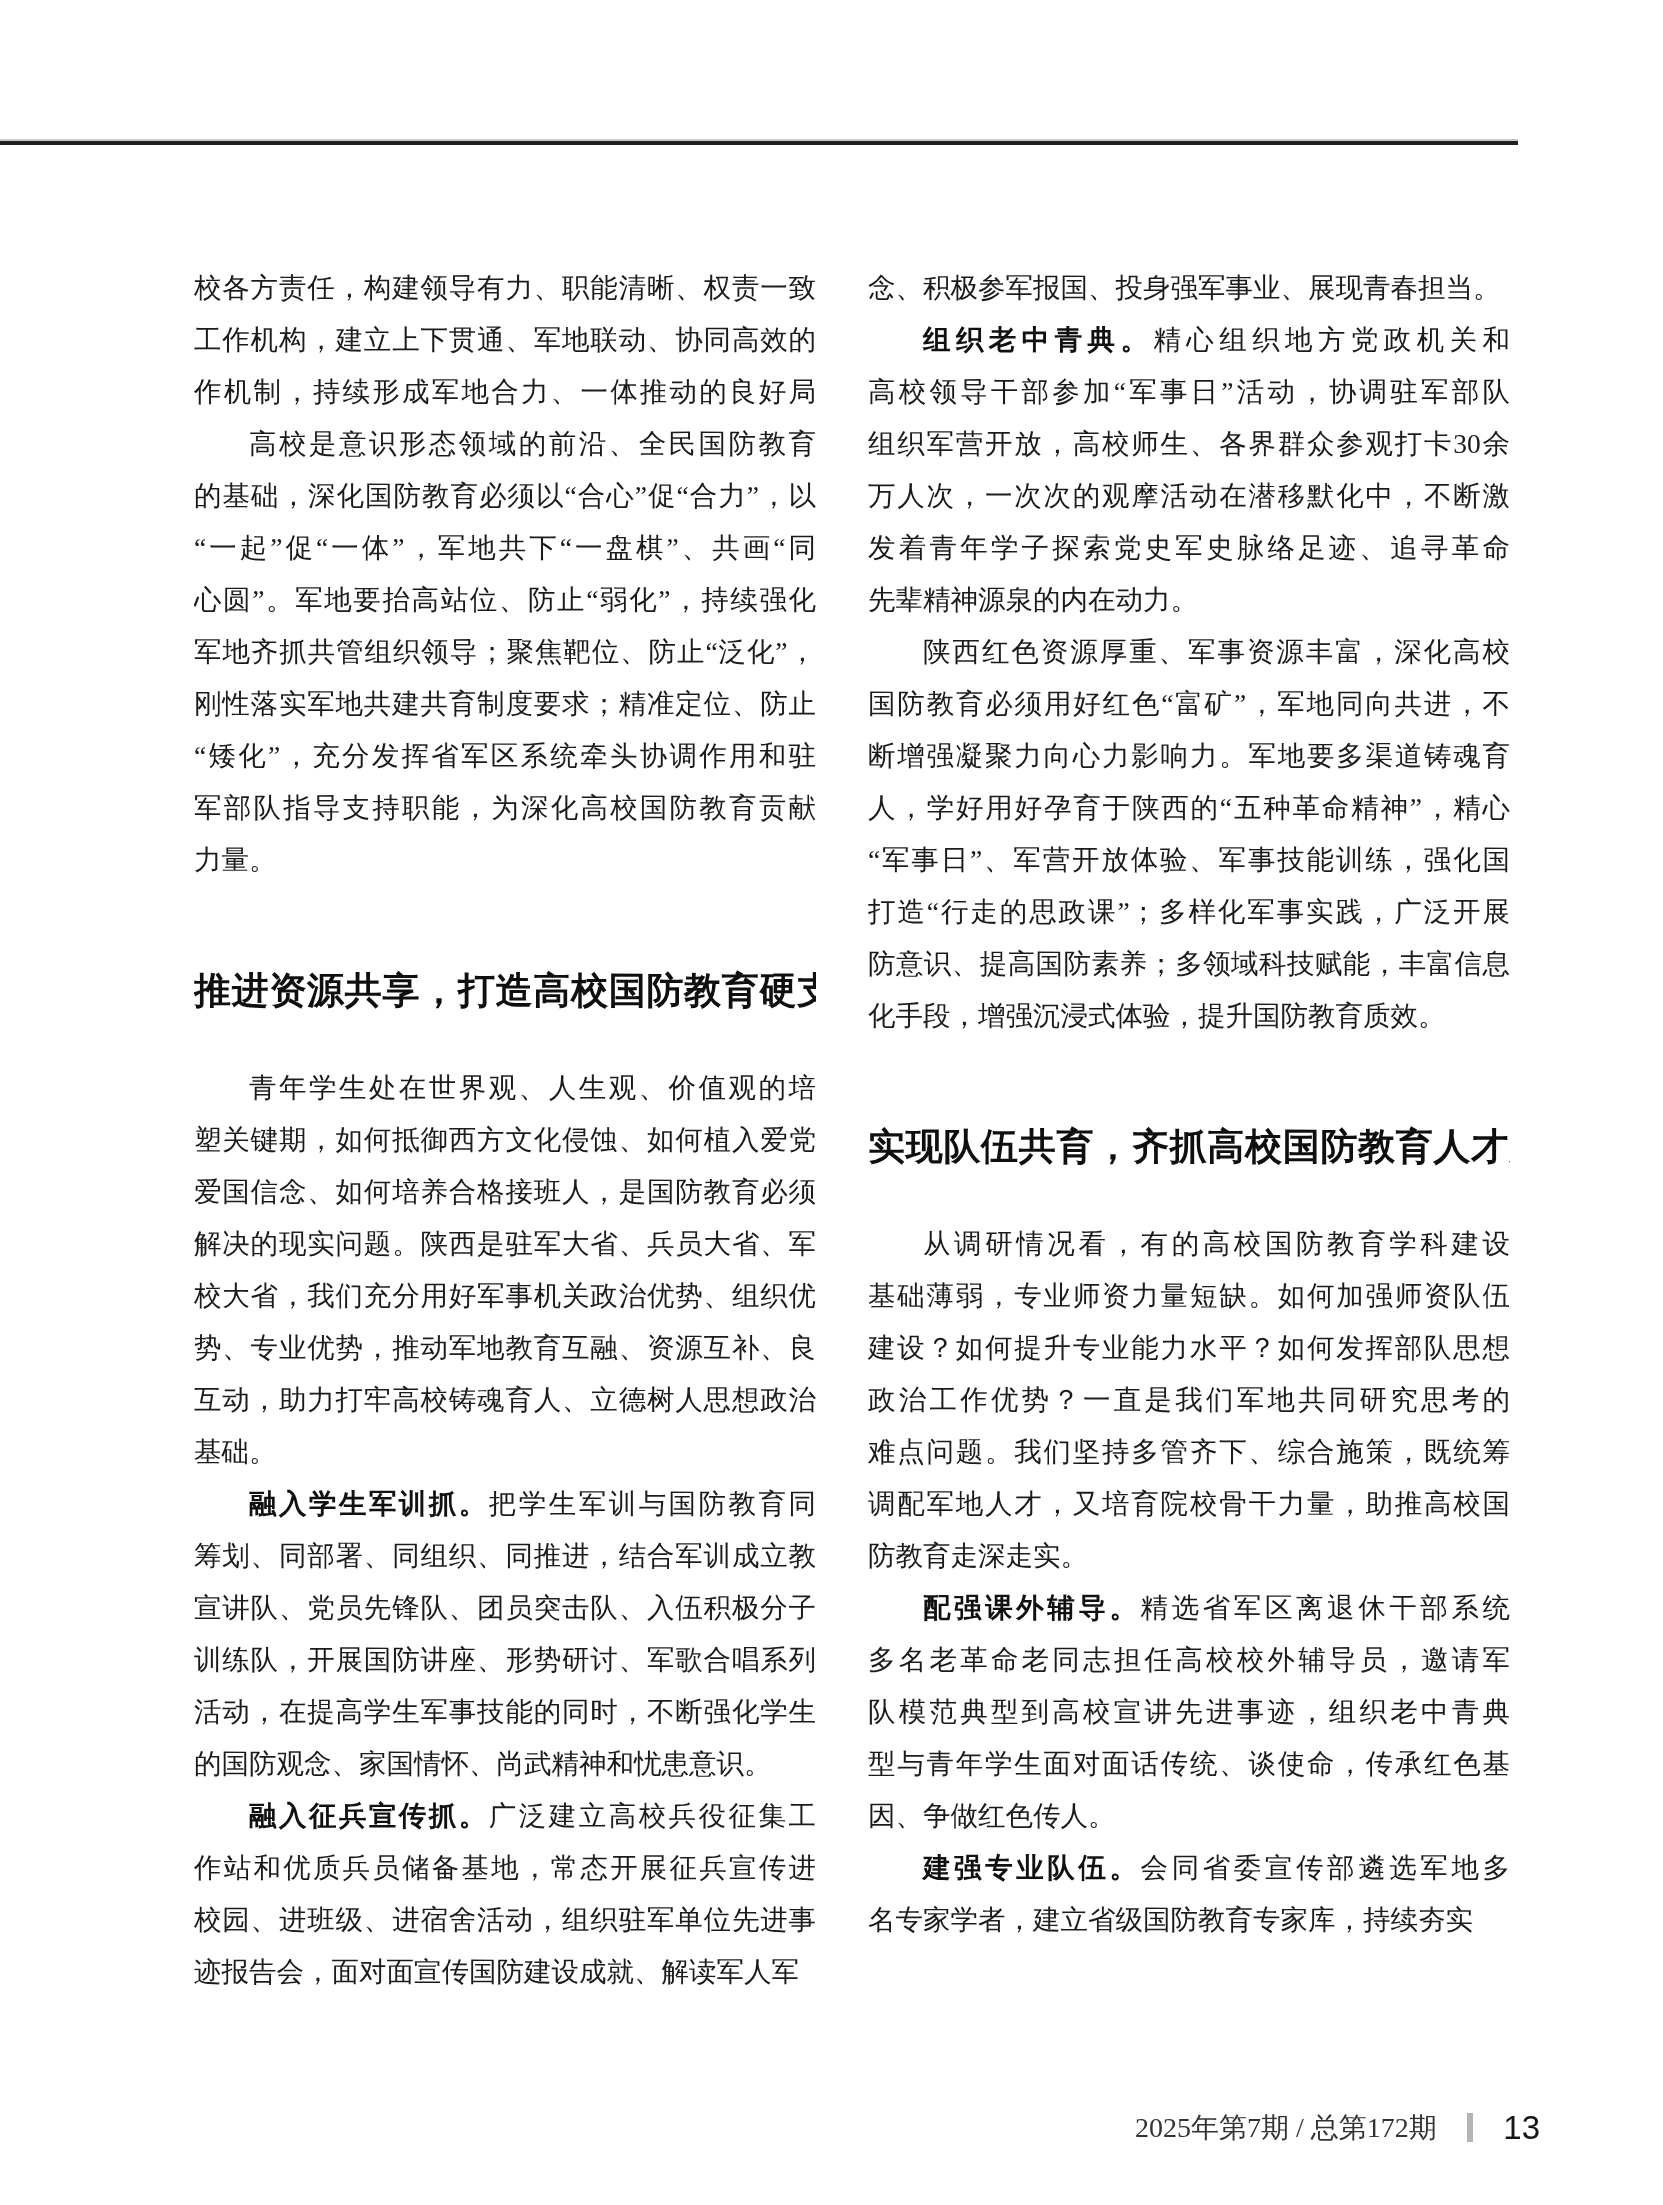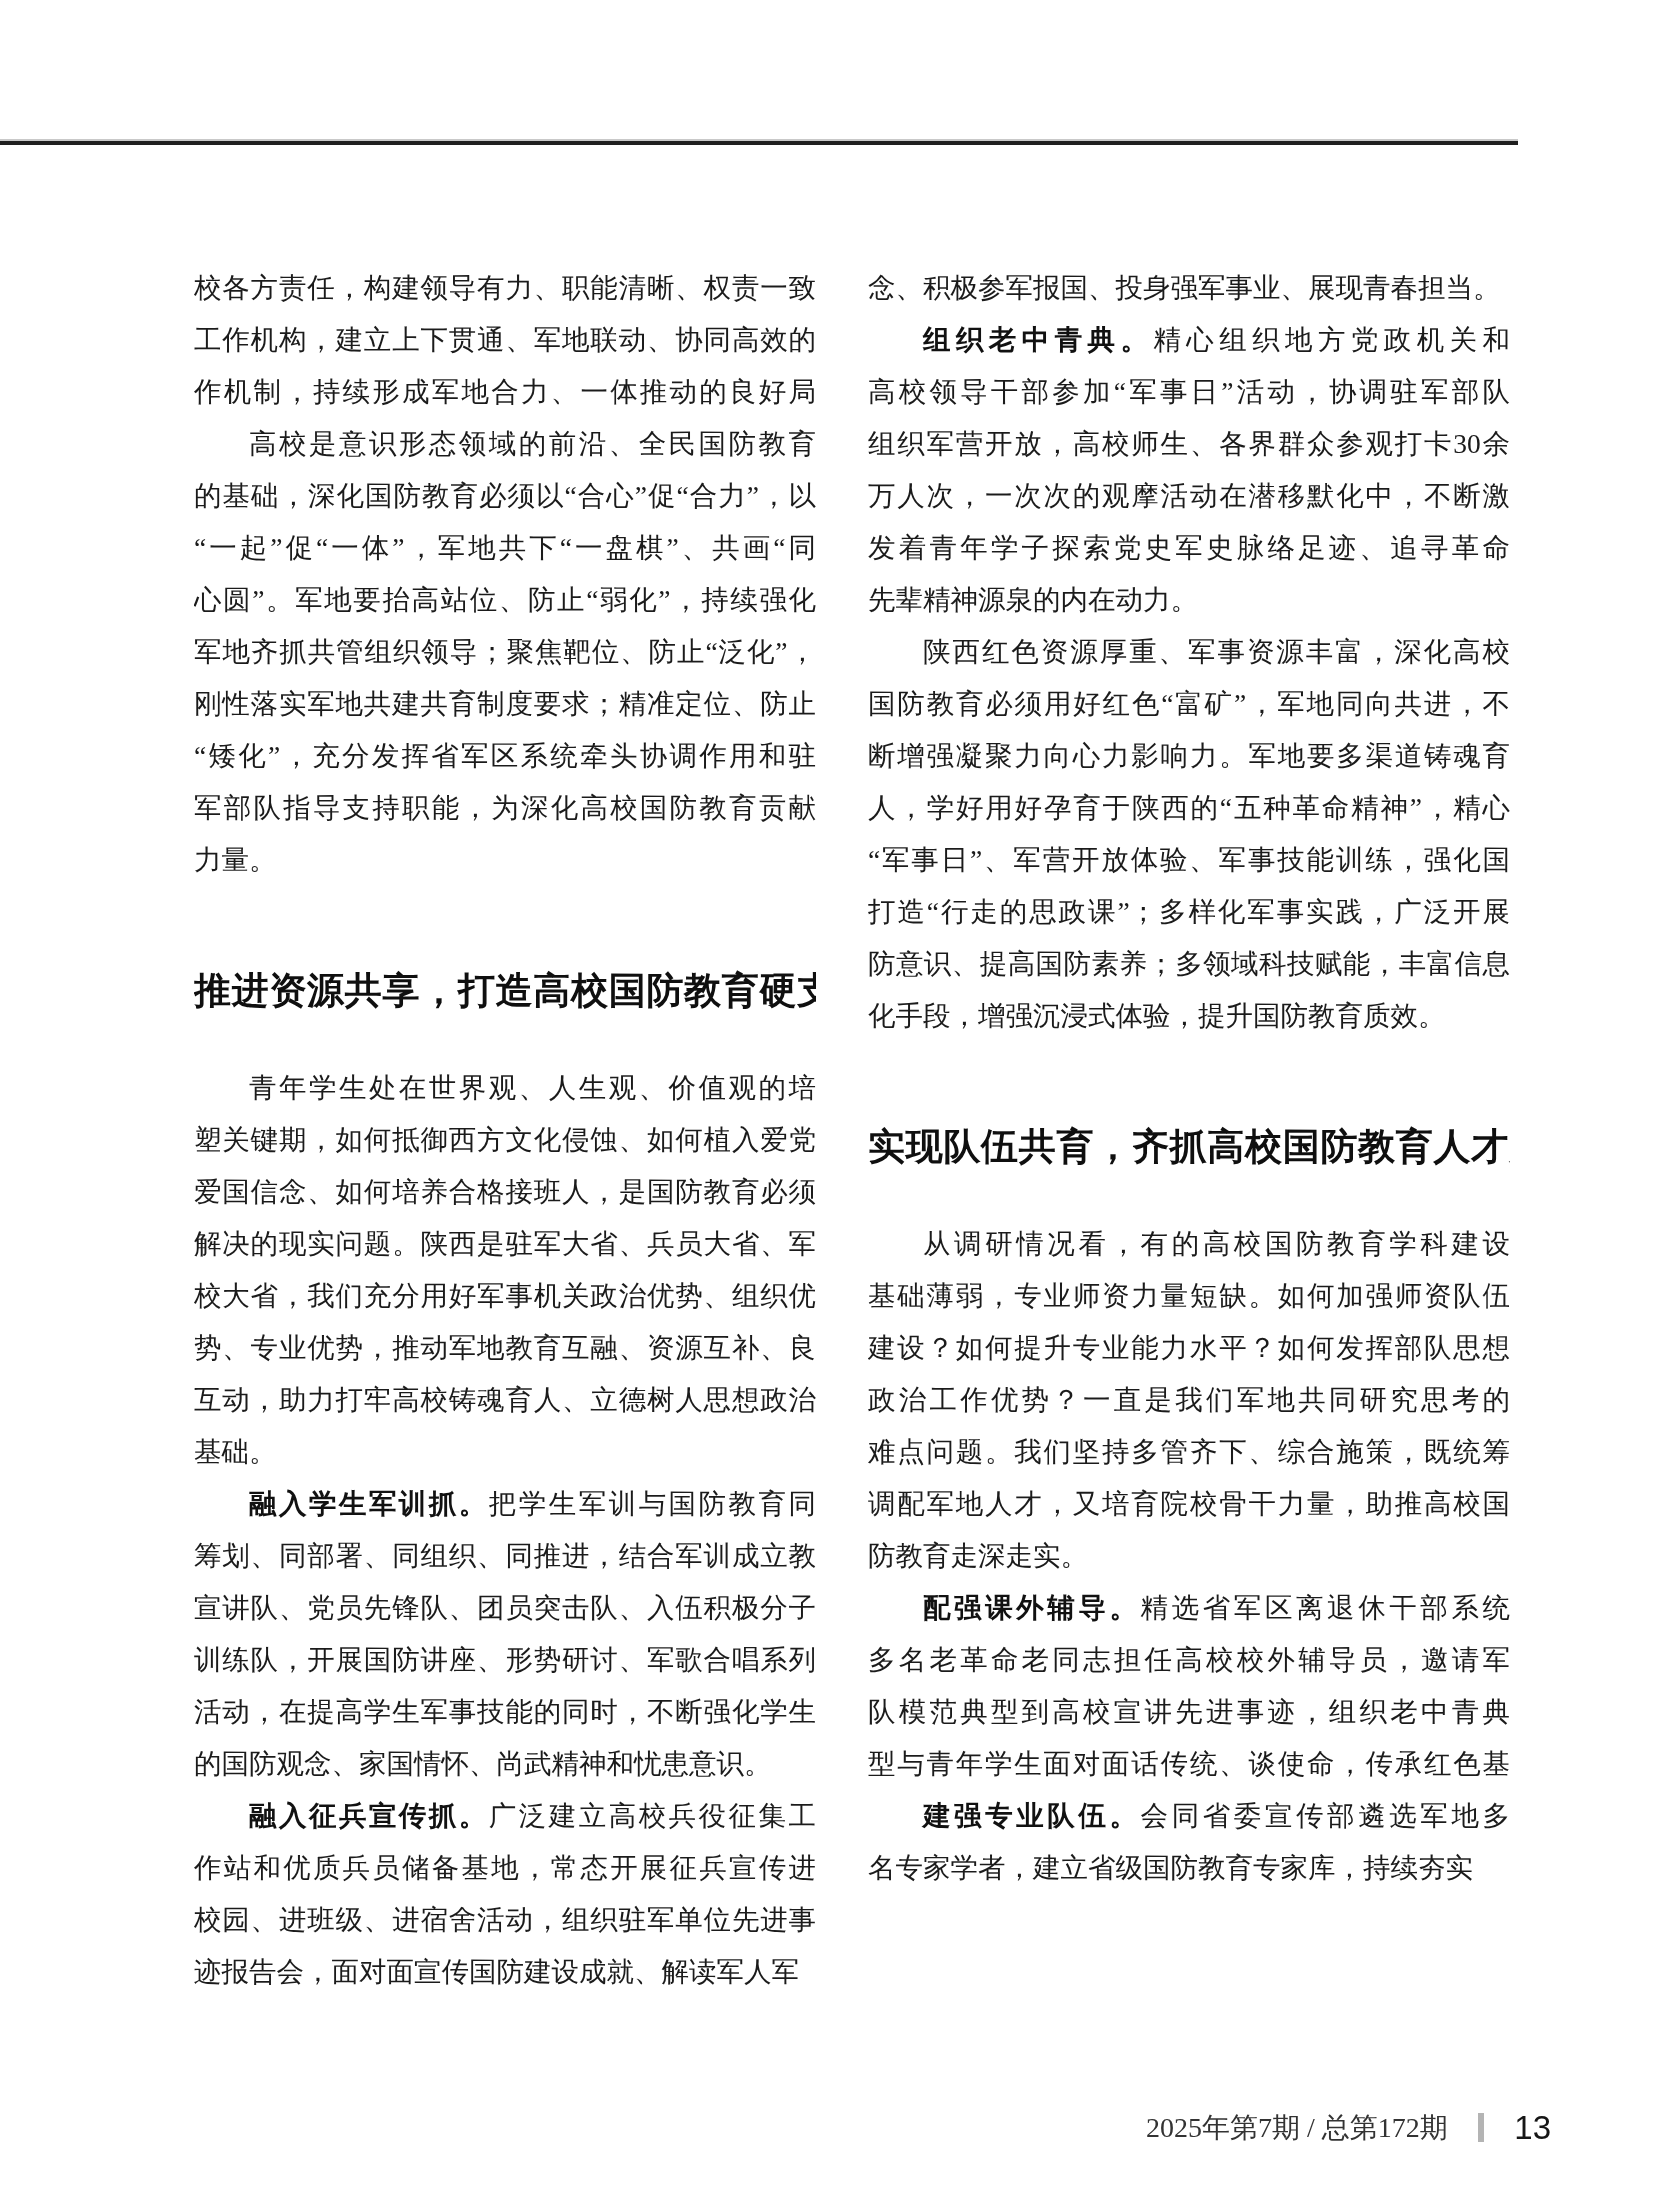--- a/index.html
+++ b/index.html
@@ -80,21 +80,21 @@
     text-align: center;
     letter-spacing: 0.7px;
     white-space: nowrap;
     overflow: hidden;
   }
 
   
   .footer {
     position: absolute;
     top: 2108px;
-    right: 113px;
+    right: 124px;
     height: 39px;
     display: flex;
     align-items: center;
     gap: 30px;
   }
   .footer-issue {
     font-family: "Liberation Serif", "DejaVu Serif", serif;
     font-size: 28px;
     color: #333333;
     white-space: nowrap;
@@ -190,20 +190,21 @@
       <div class="line">政治工作优势？一直是我们军地共同研究思考的</div>
       <div class="line">难点问题。我们坚持多管齐下、综合施策，既统筹</div>
       <div class="line">调配军地人才，又培育院校骨干力量，助推高校国</div>
       <div class="line para-last">防教育走深走实。</div>
     </div>
     <div class="para">
       <div class="line indented"><span class="lead">配强课外辅导。</span>精选省军区离退休干部系统</div>
       <div class="line">多名老革命老同志担任高校校外辅导员，邀请军</div>
       <div class="line">队模范典型到高校宣讲先进事迹，组织老中青典</div>
       <div class="line">型与青年学生面对面话传统、谈使命，传承红色基</div>
+      <div class="line para-last">因、争做红色传人。</div>
     </div>
     <div class="para">
       <div class="line indented"><span class="lead">建强专业队伍。</span>会同省委宣传部遴选军地多</div>
       <div class="line para-last">名专家学者，建立省级国防教育专家库，持续夯实</div>
     </div>
   </div>
 
 <div class="footer">
   <span class="footer-issue">2025年第7期 / 总第172期</span>
   <span class="footer-sep"></span>

